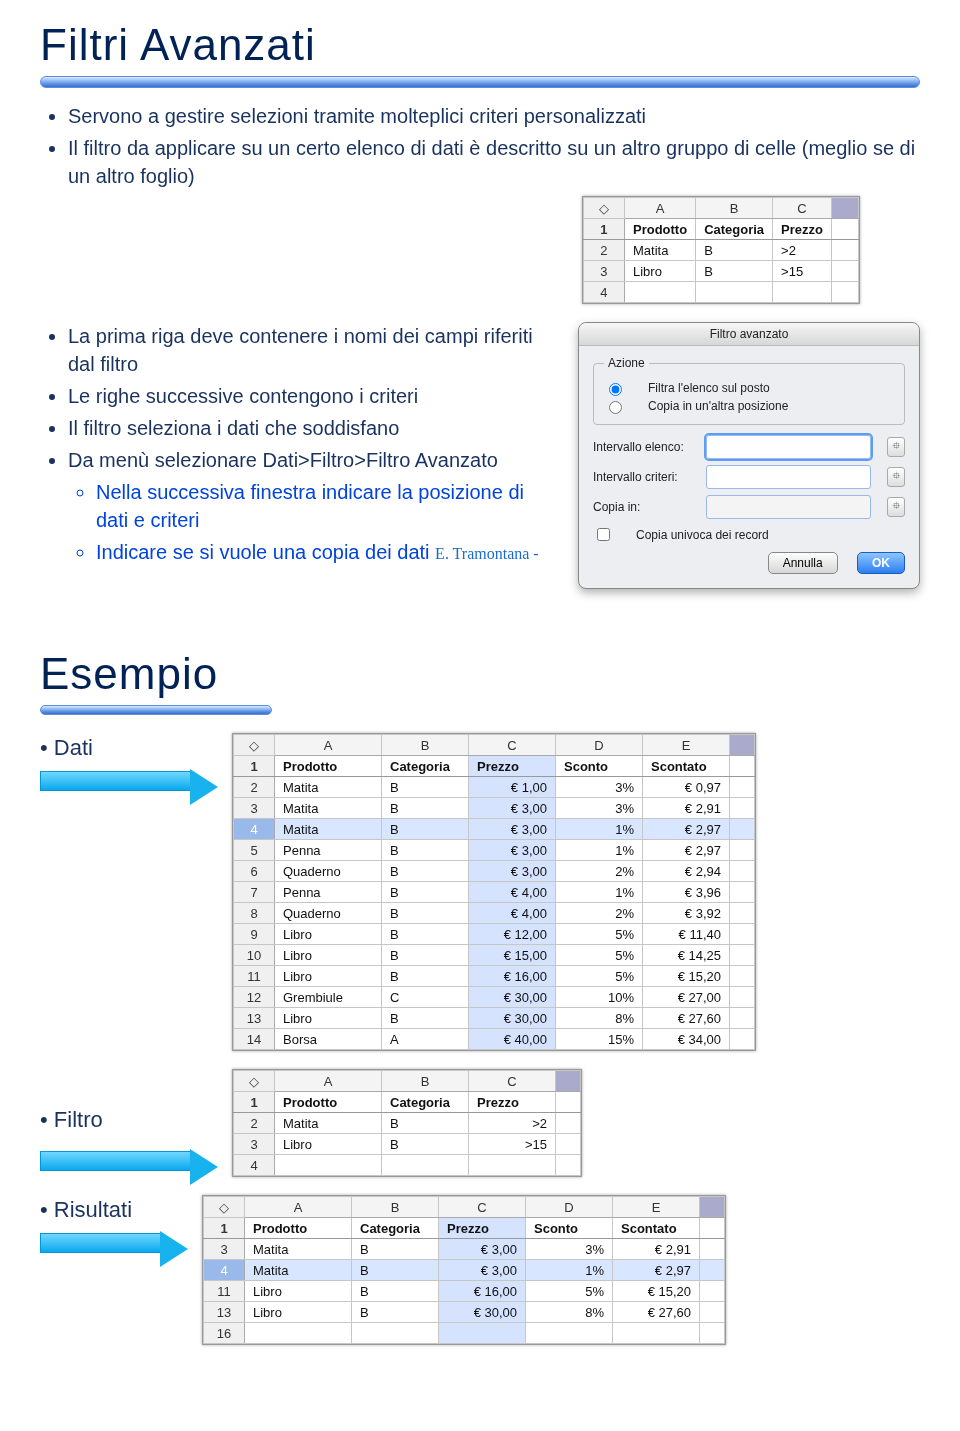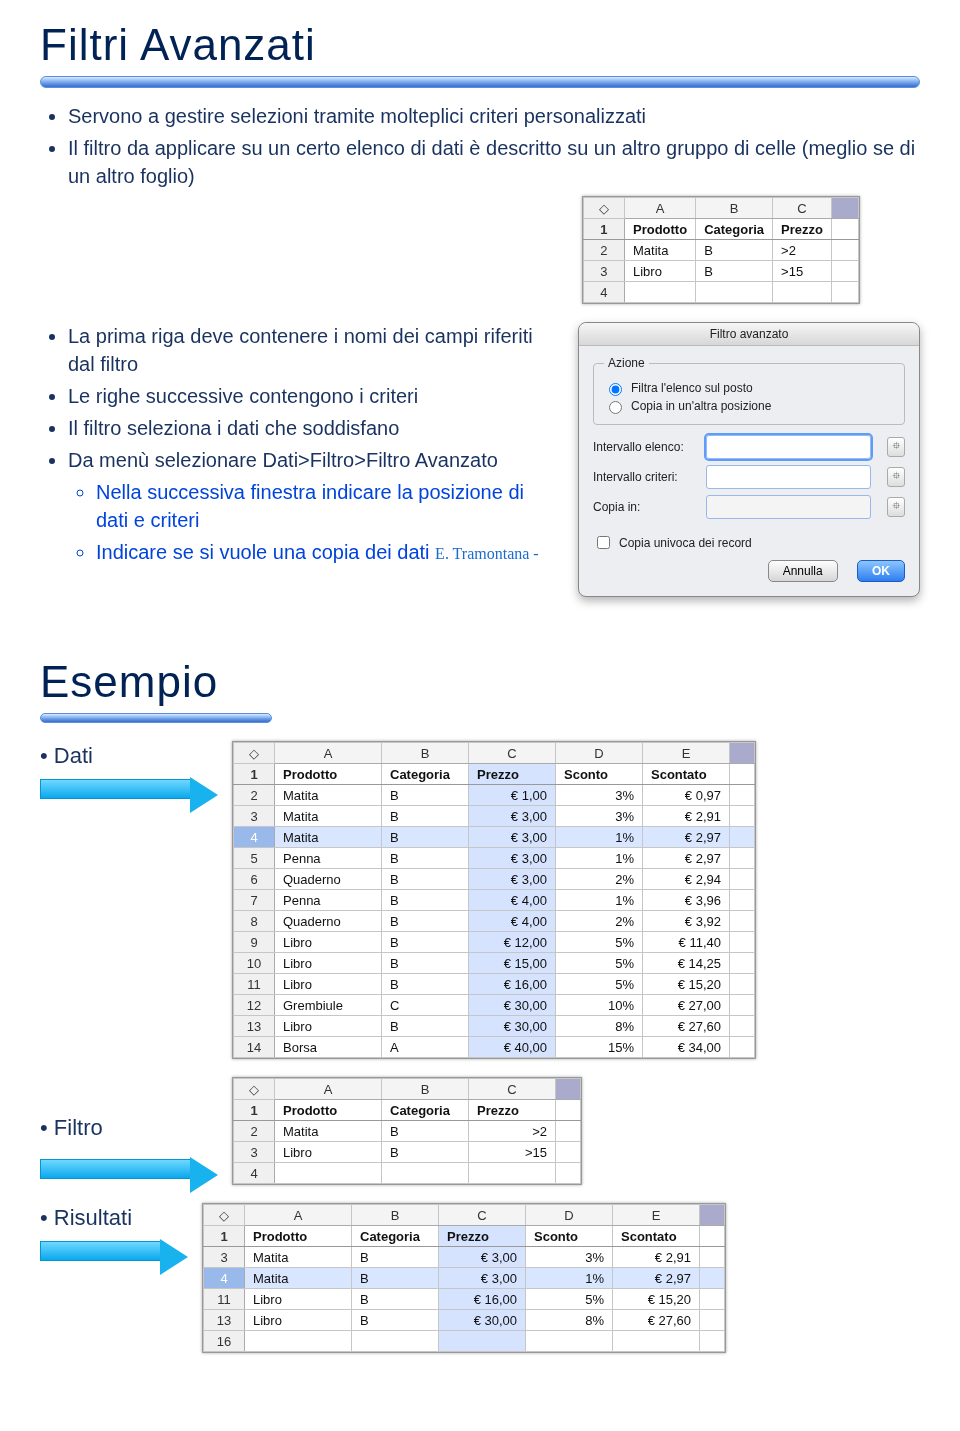--- a/index.html
+++ b/index.html
@@ -24,21 +24,21 @@
   .sheet tr.head td {border-bottom:1px solid #999;}
   .sheet-wrap { display:inline-block; border:1px solid #999; box-shadow: 0 0 3px #aaa; }
   td.right { text-align:right;}
 
   
   .dialog { width: 340px; background:#eceef1; border:1px solid #888; border-radius:8px; box-shadow:0 4px 10px rgba(0,0,0,0.3); font-family:"Lucida Grande",sans-serif; font-size:12px; color:#222;}
   .dialog .titlebar{ background:linear-gradient(#f6f6f6,#d7d7d7); border-bottom:1px solid #bbb; padding:4px 0; text-align:center; font-size:12px; border-top-left-radius:8px; border-top-right-radius:8px;}
   .dialog .body{ padding:10px 14px 14px 14px;}
   .dialog fieldset{ border:1px solid #bbb; border-radius:4px; padding:8px 10px; margin:0 0 10px 0;}
   .dialog legend{padding:0 4px;}
-  .dialog .radio-row{display:flex; align-items:center; gap:6px; margin:2px 0;}
+  .dialog .radio-row{display:flex; align-items:center; gap:23px; margin:2px 0;}
   .dialog .field-row{display:flex; align-items:center; gap:16px; margin:6px 0;}
   .dialog .field-row input[type=text]{ flex:1; border:1px solid #9ab8e8; border-radius:3px; padding:2px 4px; font-size:12px; height:18px;}
   .dialog .field-row .mini-btn{ width:18px; height:18px; border:1px solid #aaa; background:linear-gradient(#fff,#ddd); border-radius:3px; font-size:10px; text-align:center;}
   .dialog input[type=text].focused{ outline:2px solid #5b9dff; background:#fff;}
   .dialog .buttons{ text-align:right; margin-top:8px;}
   .dialog button{ font-size:12px; padding:3px 14px; border-radius:5px; border:1px solid #888; background:linear-gradient(#fefefe,#d6d6d6); margin-left:16px;}
   .dialog button.primary{ background:linear-gradient(#8cc6ff,#2d7ef0); color:#fff; font-weight:bold; border:1px solid #1c5bbf;}
   .dialog label{font-size:12px;}
 
   .arrow { position:relative; display:inline-block; height:26px; }
@@ -145,21 +145,21 @@
         <div class="field-row">
           <label class="caption-label">Intervallo criteri:</label>
           <input type="text" style="">
           <div class="mini-btn">⯐</div>
         </div>
         <div class="field-row">
           <label class="caption-label">Copia in:</label>
           <input type="text" disabled="" style="background: rgb(244, 244, 244);">
           <div class="mini-btn">⯐</div>
         </div>
-        <div class="radio-row" style="margin-top:14px;">
+        <div class="radio-row" style="margin-top:6px;">
           <input type="checkbox" style="">
           <label>Copia univoca dei record</label>
         </div>
         <div class="buttons">
           <button>Annulla</button>
           <button class="primary">OK</button>
         </div>
       </div>
     </div>
   </div>

